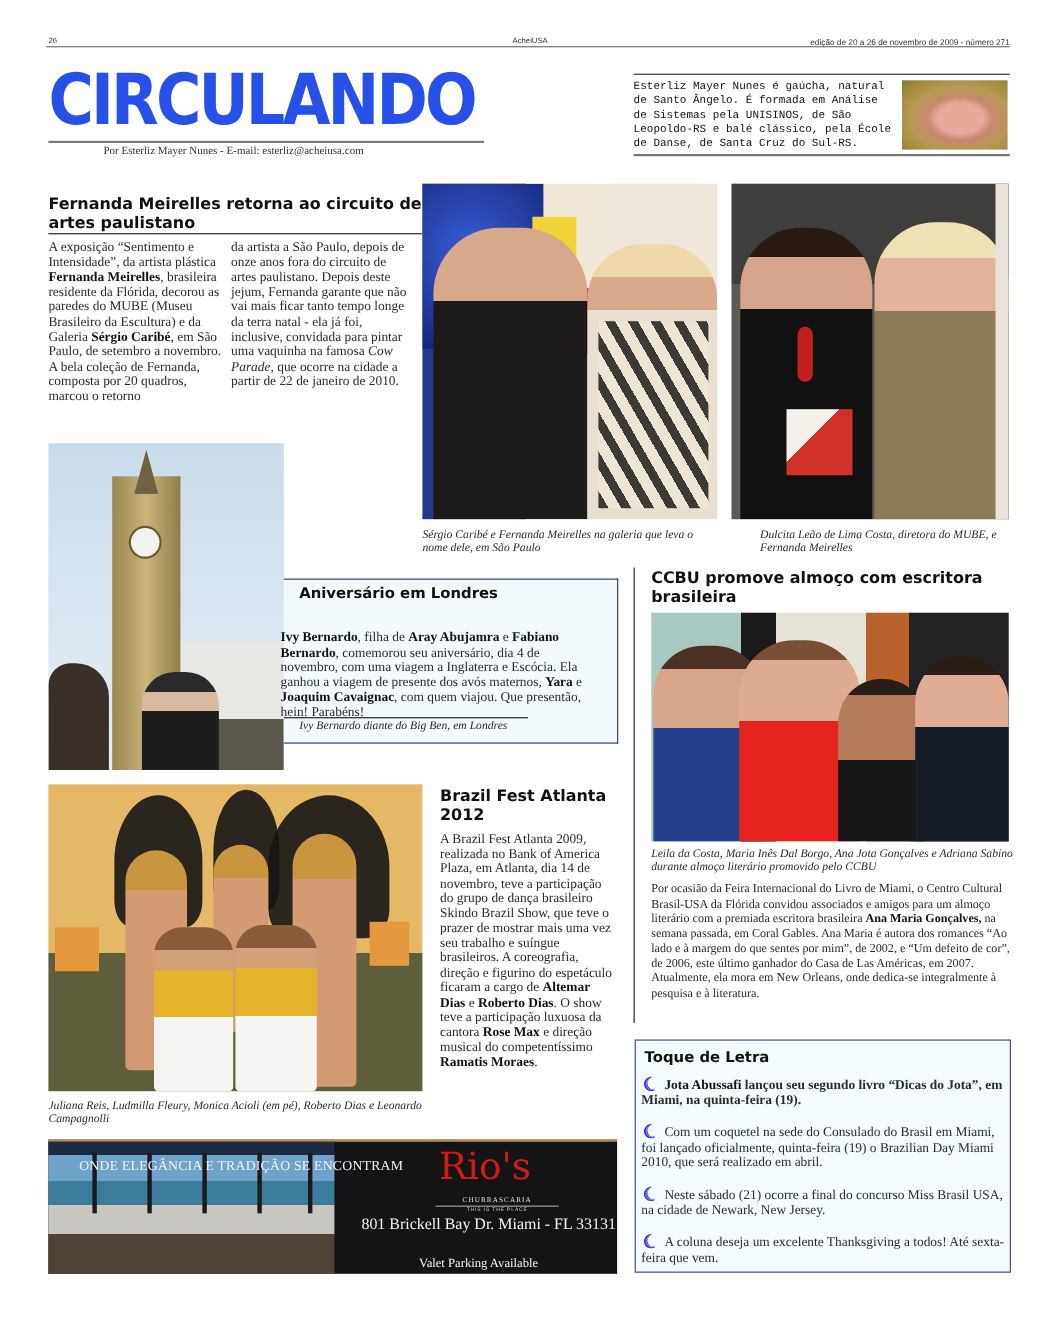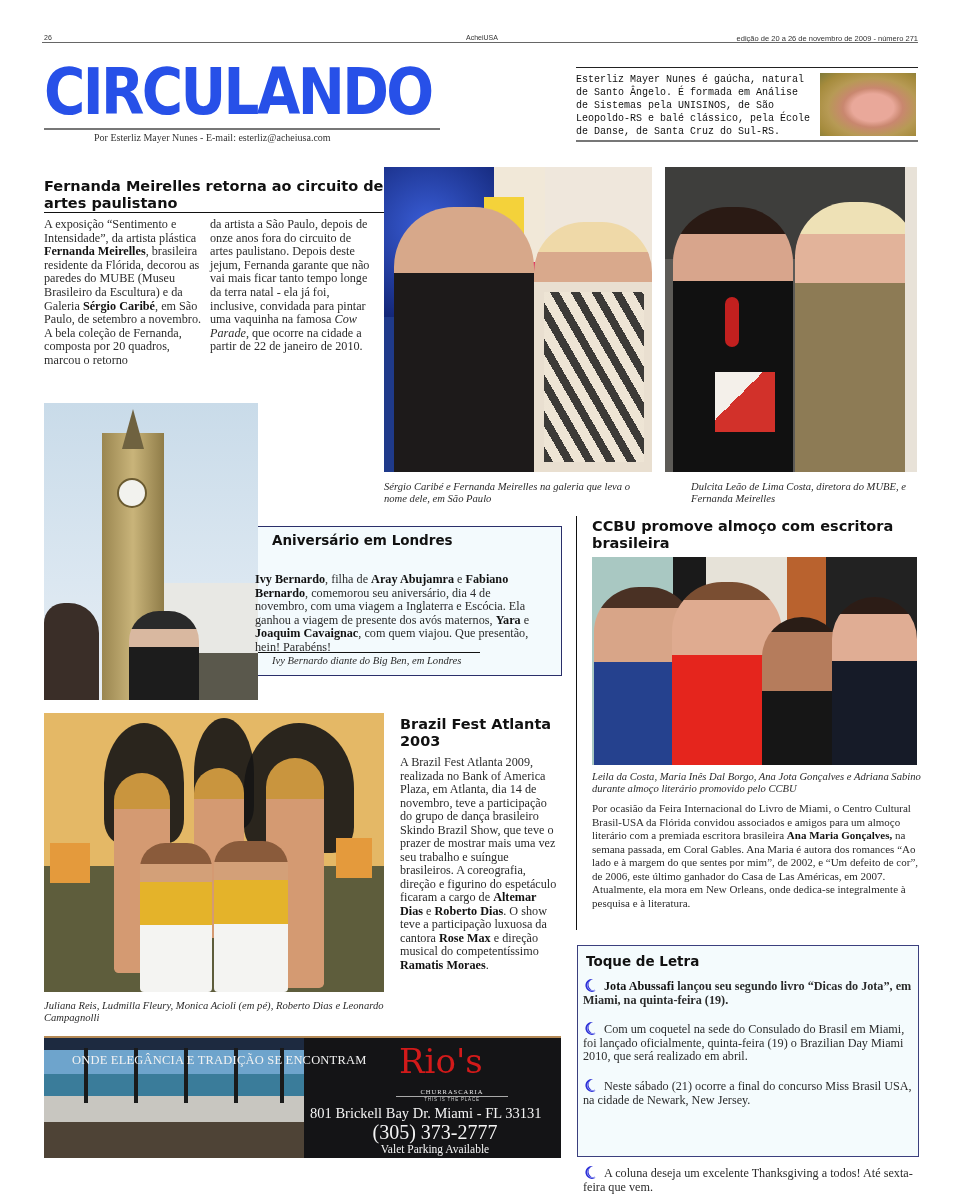--- a/index.html
+++ b/index.html
@@ -113,33 +113,33 @@
 
   
   .ad { left: 44px; top: 1036px; width: 517px; height: 122px; background: #141416; border-top: 2px solid #b58a56; }
   .ad-photo { left: 0; top: 0; width: 260px; height: 120px;
     background: linear-gradient(180deg, #1d2a40 0 10%, #6ea4cc 10% 30%, #3a7c9a 30% 48%, #c8c6c0 48% 70%, #4e4336 70%); }
   .ad-photo .mullion { top: 10px; width: 4px; height: 55px; background: #1a1a1a; }
   .ad-slogan { left: 28px; top: 5px; font-size: 12.5px; color: #f2f2f2; letter-spacing: .2px; white-space: nowrap; margin-top: 10px; }
   .ad-logo { left: 355px; top: 4px; font-family: "DejaVu Serif", serif; font-size: 34px; color: #d21a1a; line-height: 38px; }
   .ad-brand { left: 352px; top: 50px; width: 112px; text-align: center; font-size: 6.5px; color: #e6e6e6; letter-spacing: 1px; border-bottom: 1px solid #aaa; padding-bottom: 1px; }
   .ad-tag { left: 352px; top: 59px; width: 112px; text-align: center; font-family: "Liberation Sans", sans-serif; font-size: 4.5px; color: #ccc; letter-spacing: .8px; }
-  .ad-addr { left: 266px; top: 67px; width: 250px; text-align: left; font-size: 14.5px; color: #f4f4f4; white-space: nowrap; }
+  .ad-addr { left: 266px; top: 67px; width: 250px; text-align: right; font-size: 14.5px; color: #f4f4f4; white-space: nowrap; }
   .ad-phone { left: 266px; top: 83px; width: 250px; text-align: center; font-size: 20px; color: #f4f4f4; line-height: 22px; }
   .ad-valet { left: 266px; top: 105px; width: 250px; text-align: center; font-size: 11.5px; color: #f4f4f4; }
 
   
   .tl-box { left: 577px; top: 945px; width: 342px; height: 212px; background: #f4fbfd; border: 1.5px solid #3b3f7e; }
   .tl-head { left: 586px; top: 953px; font-size: 13.5px; }
   .tl-item { left: 583px; width: 330px; font-size: 12.2px; line-height: 13.7px; color: #2b2b2b; }
   .tl-item .moon { display: inline-block; width: 17px; height: 14px; vertical-align: -2px; margin-right: 4px; }
   .tl1 { top: 978px; font-weight: bold; }
   .tl2 { top: 1021px; }
   .tl3 { top: 1078px; }
-  .tl4 { top: 1121px; margin-top: 44px; }
+  .tl4 { top: 1121px; }
 </style>
 </head>
 <body>
 
 <div class="abs folio" style="left:44px">26</div>
 <div class="abs folio" style="left:466px">AcheiUSA</div>
 <div class="abs folio" style="right:42px;font-size:7.5px">edição de 20 a 26 de novembro de 2009 - número 271</div>
 <div class="abs folio-rule"></div>
 
 <div class="abs masthead">CIRCULANDO</div>
@@ -206,37 +206,36 @@
   <div class="abs plume" style="left:200px;top:10px;width:110px;height:130px"></div>
   <div class="abs chair" style="left:6px;top:130px;width:40px;height:40px"></div>
   <div class="abs chair" style="left:292px;top:125px;width:36px;height:40px"></div>
   <div class="abs d" style="left:70px;top:60px;width:56px;height:200px"></div>
   <div class="abs d" style="left:150px;top:55px;width:50px;height:170px"></div>
   <div class="abs d" style="left:222px;top:45px;width:58px;height:230px"></div>
   <div class="abs m" style="left:96px;top:130px;width:72px;height:149px"></div>
   <div class="abs m" style="left:170px;top:128px;width:74px;height:151px"></div>
 </div>
 <div class="abs cap cap5">Juliana Reis, Ludmilla Fleury, Monica Acioli (em pé), Roberto Dias e Leonardo Campagnolli</div>
-<div class="abs h-sans bf-head">Brazil Fest Atlanta 2003</div>
+<div class="abs h-sans bf-head">Brazil Fest Atlanta 2012</div>
 <div class="abs bf-body"><span>A Brazil Fest Atlanta 2009, realizada no Bank of America Plaza, em Atlanta, dia 14 de novembro, teve a participação do grupo de dança brasileiro Skindo Brazil Show, que teve o prazer de mostrar mais uma vez seu trabalho e suíngue brasileiros. A coreografia, direção e figurino do espetáculo ficaram a cargo de </span><b>Altemar Dias</b><span> e </span><b>Roberto Dias</b><span>. O show teve a participação luxuosa da cantora </span><b>Rose Max</b><span> e direção musical do competentíssimo </span><b>Ramatis Moraes</b><span>.</span></div>
 
 <div class="abs ad">
   <div class="abs ad-photo">
     <div class="abs mullion" style="left:40px"></div>
     <div class="abs mullion" style="left:90px"></div>
     <div class="abs mullion" style="left:140px"></div>
     <div class="abs mullion" style="left:190px"></div>
     <div class="abs mullion" style="left:236px"></div>
   </div>
   <div class="abs ad-slogan">ONDE ELEGÂNCIA E TRADIÇÃO SE ENCONTRAM</div>
   <div class="abs ad-logo">Rio's</div>
   <div class="abs ad-brand">CHURRASCARIA</div>
   <div class="abs ad-tag">THIS IS THE PLACE</div>
   <div class="abs ad-addr">801 Brickell Bay Dr. Miami - FL 33131</div>
-  <div class="abs ad-phone">(305) 373-2777</div>
   <div class="abs ad-valet">Valet Parking Available</div>
 </div>
 
 <div class="abs tl-box"></div>
 <div class="abs h-sans tl-head">Toque de Letra</div>
 <div class="abs tl-item tl1"><span class="moon"><svg width="17" height="14" viewBox="0 0 17 14">
         <path d="M10 1 A6.5 6.5 0 1 0 13 12.5 A5 5 0 1 1 10 1 Z" fill="#2b2fd6"></path>
         <path d="M7 3 A4.5 4.5 0 0 0 12 12" stroke="#8a8ff0" stroke-width="1" fill="none"></path>
       </svg></span><b>Jota Abussafi</b><span> lançou seu segundo livro “Dicas do Jota”, em Miami, na quinta-feira (19).</span></div>
 <div class="abs tl-item tl2"><span class="moon"><svg width="17" height="14" viewBox="0 0 17 14">

